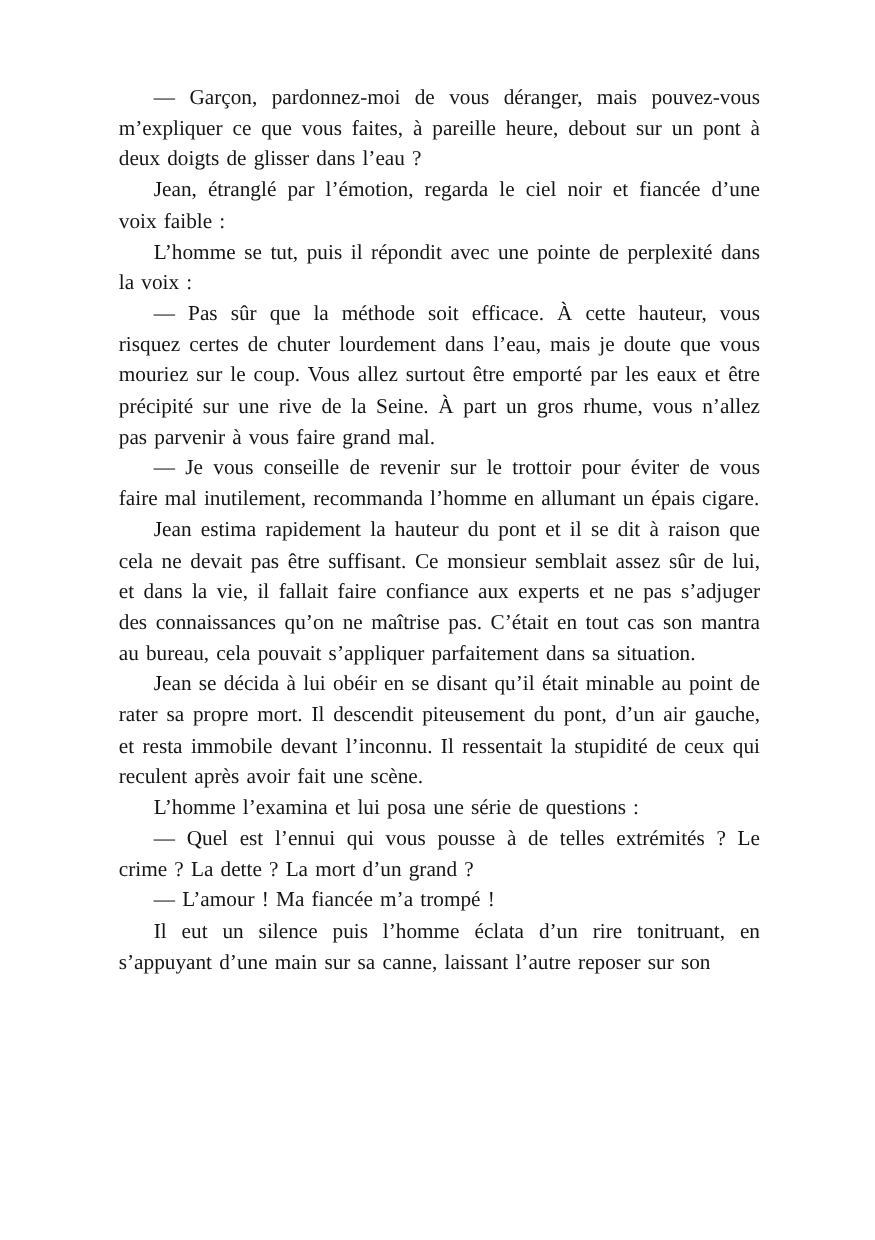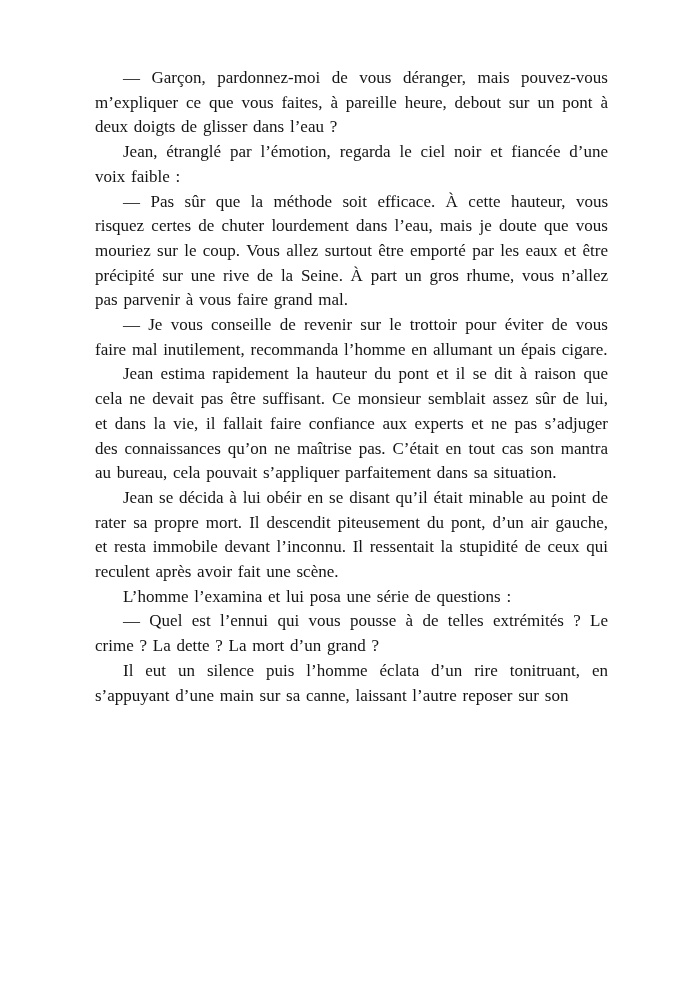--- a/index.html
+++ b/index.html
@@ -41,22 +41,24 @@
     color: #7f1d1d;
   }
 </style>
 </head>
 <body>
 
 <div class="page">
   <div class="text-block">
     <p>— Garçon, pardonnez-moi de vous déranger, mais pouvez-vous m’expliquer ce que vous faites, à pareille heure, debout sur un pont à deux doigts de glisser dans l’eau ?</p>
     <p>Jean, étranglé par l’émotion, regarda le ciel noir et fiancée d’une voix faible :</p>
+    <p>L’homme se tut, puis il répondit avec une pointe de perplexité dans la voix :</p>
     <p>— Pas sûr que la méthode soit efficace. À cette hauteur, vous risquez certes de chuter lourdement dans l’eau, mais je doute que vous mouriez sur le coup. Vous allez surtout être emporté par les eaux et être précipité sur une rive de la Seine. À part un gros rhume, vous n’allez pas parvenir à vous faire grand mal.</p>
     <p>— Je vous conseille de revenir sur le trottoir pour éviter de vous faire mal inutilement, recommanda l’homme en allumant un épais cigare.</p>
     <p>Jean estima rapidement la hauteur du pont et il se dit à raison que cela ne devait pas être suffisant. Ce monsieur semblait assez sûr de lui, et dans la vie, il fallait faire confiance aux experts et ne pas s’adjuger des connaissances qu’on ne maîtrise pas. C’était en tout cas son mantra au bureau, cela pouvait s’appliquer parfaitement dans sa situation.</p>
     <p>Jean se décida à lui obéir en se disant qu’il était minable au point de rater sa propre mort. Il descendit piteusement du pont, d’un air gauche, et resta immobile devant l’inconnu. Il ressentait la stupidité de ceux qui reculent après avoir fait une scène.</p>
     <p>L’homme l’examina et lui posa une série de questions :</p>
     <p>— Quel est l’ennui qui vous pousse à de telles extrémités ? Le crime ? La dette ? La mort d’un grand ?</p>
+    <p>— L’amour ! Ma fiancée m’a trompé !</p>
     <p>Il eut un silence puis l’homme éclata d’un rire tonitruant, en s’appuyant d’une main sur sa canne, laissant l’autre reposer sur son</p>
   </div>
   <div class="page-number">14</div>
 </div>
 
 </body></html>

